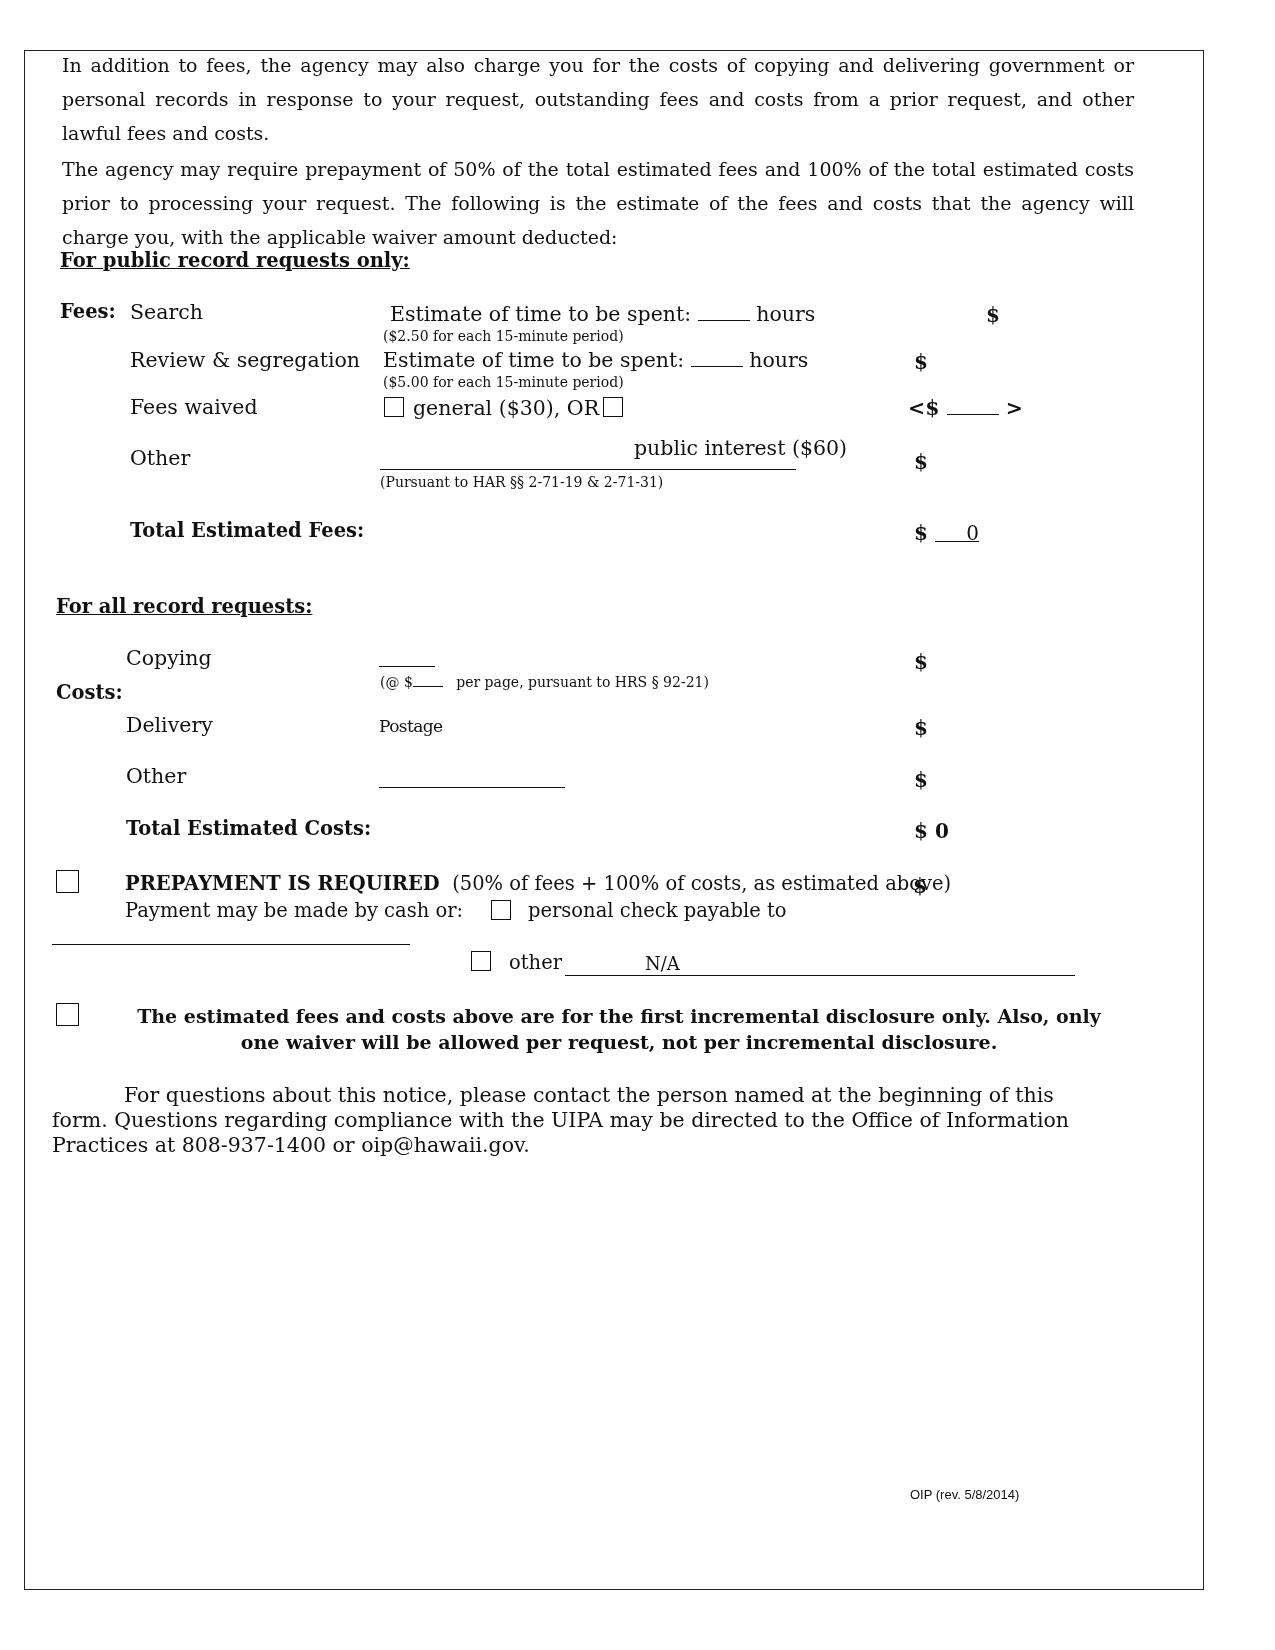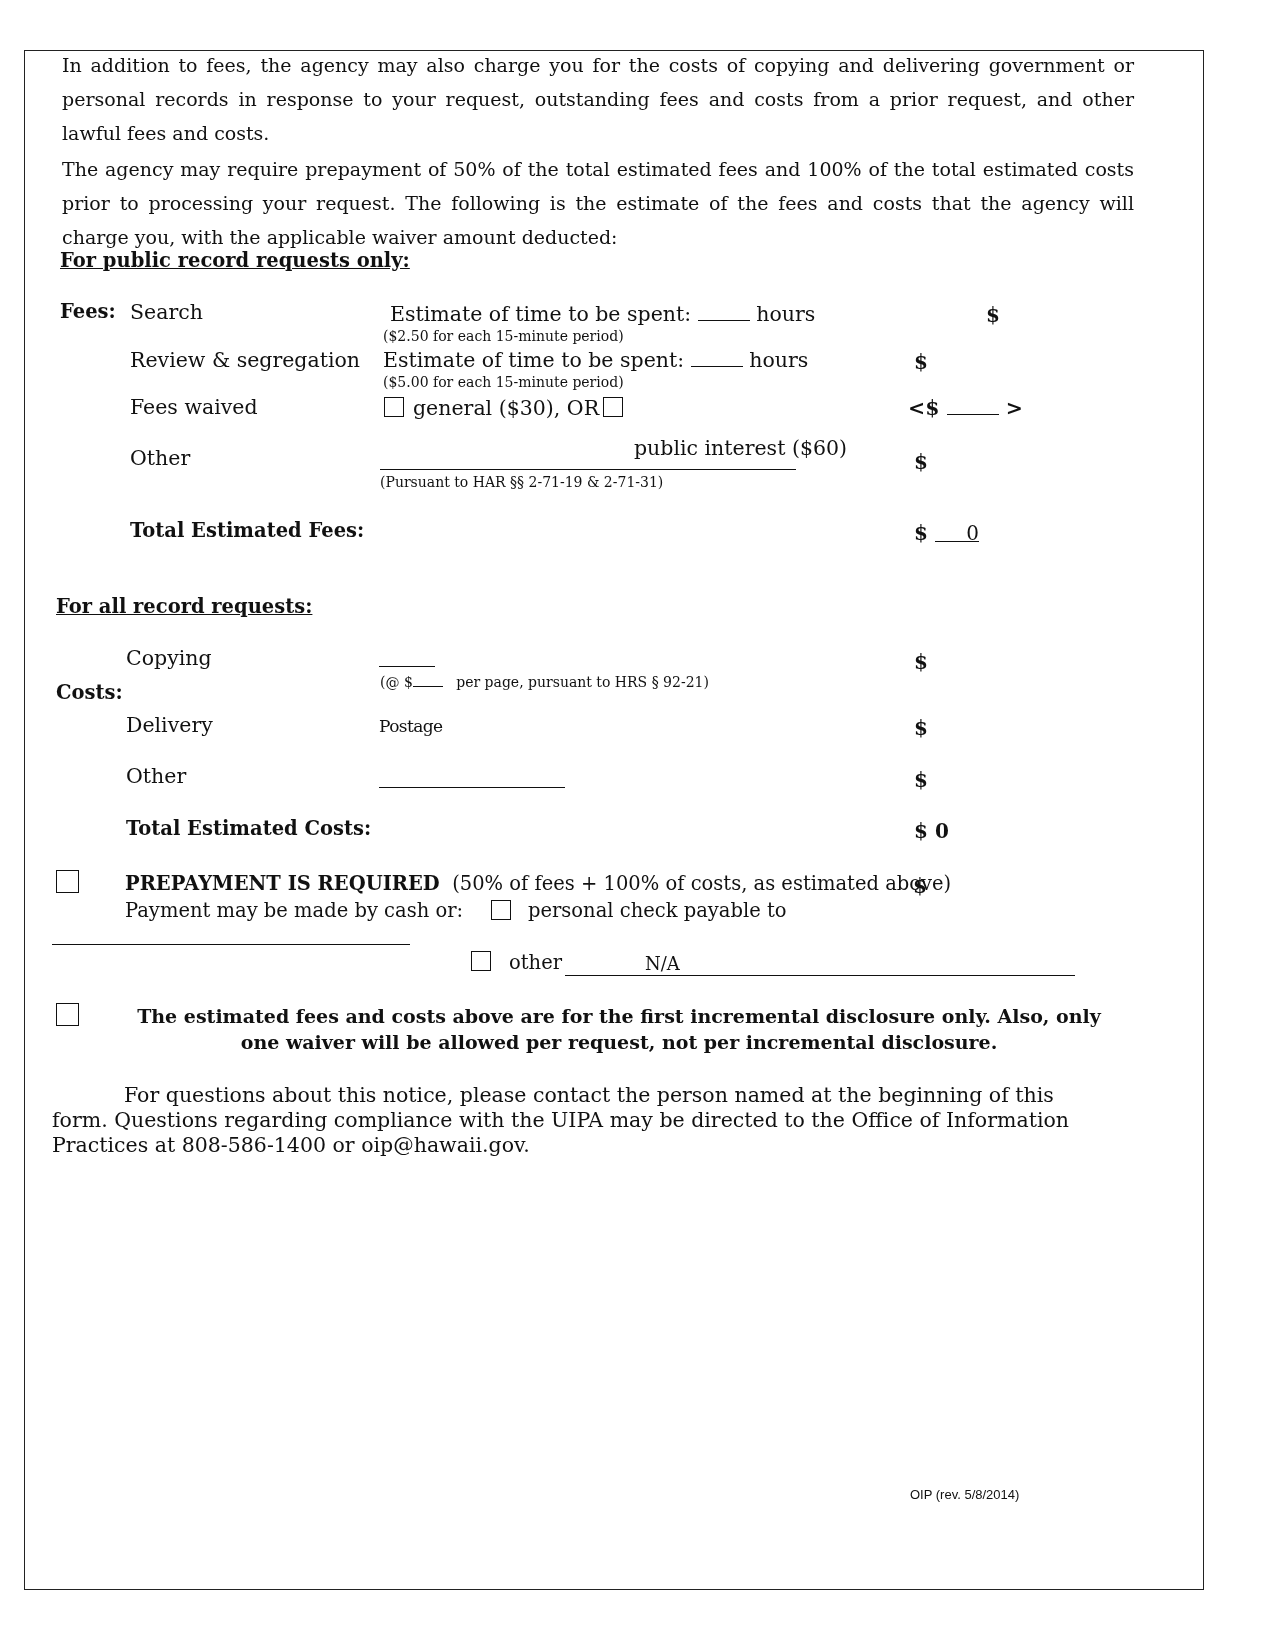--- a/index.html
+++ b/index.html
@@ -129,15 +129,15 @@
 <div class="line" style="left:52px; top:944px; width:358px;"></div>
 
 <div class="chk" style="left:471px; top:951px;"></div>
 <div class="abs t19" style="left:509px; top:951px;">other</div>
 <div class="line" style="left:565px; top:975px; width:510px;"></div>
 <div class="abs" style="left:645px; top:953px; font-size:18px;">N/A</div>
 
 <div class="chk" style="left:56px; top:1003px; width:23px; height:23px;"></div>
 <div class="para b" style="left:124px; top:1003px; width:990px; font-size:19px; line-height:26px; text-align:center;">The estimated fees and costs above are for the first incremental disclosure only.  Also, only one waiver will be allowed per request, not per incremental disclosure.</div>
 
-<div class="para" style="left:52px; top:1083px; width:1045px; font-size:20.5px; line-height:25px; text-align:left; text-indent:72px;">For questions about this notice, please contact the person named at the beginning of this form.  Questions regarding compliance with the UIPA may be directed to the Office of Information Practices at 808-586-1400 or oip@hawaii.gov.</div>
+<div class="para" style="left:52px; top:1083px; width:1045px; font-size:20.5px; line-height:25px; text-align:left; text-indent:72px;">For questions about this notice, please contact the person named at the beginning of this form.  Questions regarding compliance with the UIPA may be directed to the Office of Information Practices at 808-937-1400 or oip@hawaii.gov.</div>
 
 <div class="abs" style="left:910px; top:1487px; font-family: 'Liberation Sans', sans-serif; font-size:13px;">OIP (rev. 5/8/2014)</div>
 
 </body></html>

